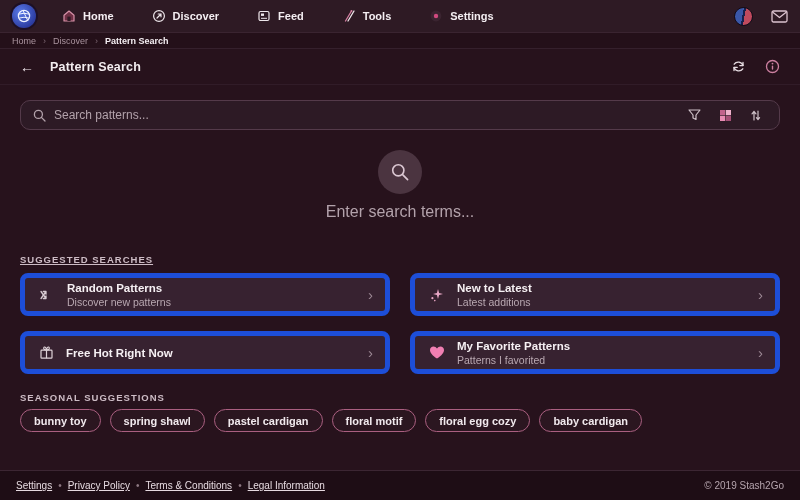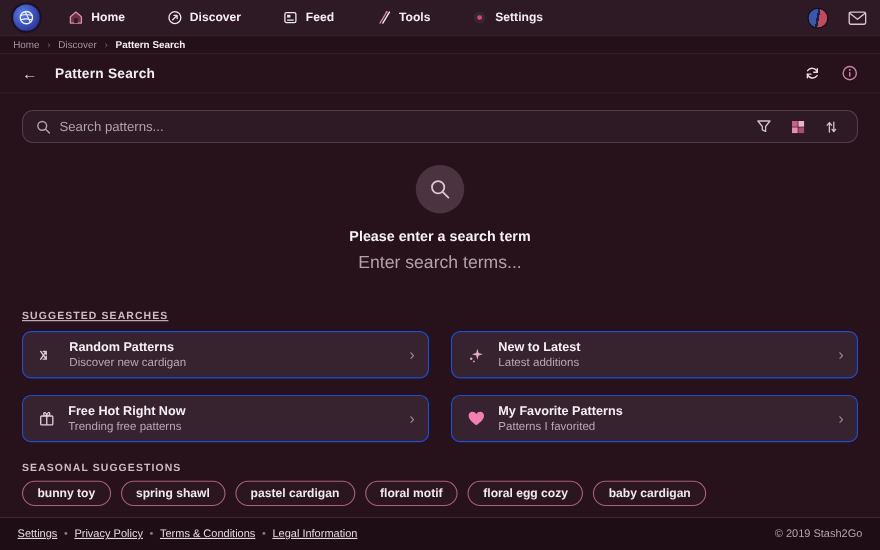--- a/index.html
+++ b/index.html
@@ -112,21 +112,21 @@
   .sh-seasonal { margin-top:18px; }
 
   .cards-grid {
     margin-top:8px;
     display:grid; grid-template-columns:1fr 1fr;
     column-gap:20px; row-gap:15px;
   }
   .card {
     height:43px;
     background:#372230;
-    border:1px solid #1d4ed8;
+    border:5px solid #1d4ed8;
     border-radius:8px;
     display:flex; align-items:center;
     padding:0 12px 0 14px; gap:12px;
     cursor:pointer;
   }
   .card-texts { flex:1; display:flex; flex-direction:column; gap:2px; }
   .card-title { font-size:11.5px; font-weight:700; color:#f6f0f3; }
   .card-sub { font-size:10.5px; color:#b9a8b1; }
   .card-chevron { color:#9c8894; font-size:15px; line-height:1; }
 
@@ -286,36 +286,35 @@
     </span>
   </div>
 
   <div class="empty">
     <div class="empty-circle">
       <svg width="20" height="20" viewBox="0 0 20 20">
         <circle cx="8.3" cy="8.3" r="5.6" fill="none" stroke="#dcc8d3" stroke-width="1.6"></circle>
         <path d="M12.6 12.6 L17.6 17.6" stroke="#dcc8d3" stroke-width="1.6" stroke-linecap="round"></path>
       </svg>
     </div>
-    <div class="empty-title">Please enter a search term</div>
     <div class="empty-sub">Enter search terms...</div>
   </div>
 
   <div class="section-heading sh-suggested">SUGGESTED SEARCHES</div>
 
   <div class="cards-grid">
 
     <div class="card">
       <svg width="16" height="15" viewBox="0 0 16 15">
         <path d="M2 4.5 L7 11.5 M7 11.5 H4.3 M7 11.5 V8.8" fill="none" stroke="#d8ccd2" stroke-width="1.3" stroke-linecap="round" stroke-linejoin="round"></path>
         <path d="M2 11.5 L7 4.5 M7 4.5 H4.3 M7 4.5 V7.2" fill="none" stroke="#d8ccd2" stroke-width="1.3" stroke-linecap="round" stroke-linejoin="round"></path>
       </svg>
       <div class="card-texts">
         <span class="card-title">Random Patterns</span>
-        <span class="card-sub">Discover new cardigan</span>
+        <span class="card-sub">Discover new patterns</span>
       </div>
       <span class="card-chevron">›</span>
     </div>
 
     <div class="card">
       <svg width="16" height="16" viewBox="0 0 16 16">
         <path d="M9 2 L10.1 5.9 L14 7 L10.1 8.1 L9 12 L7.9 8.1 L4 7 L7.9 5.9 Z" fill="#e9a8c6"></path>
         <circle cx="3.4" cy="11.2" r="1.1" fill="#e9a8c6"></circle>
         <circle cx="5.8" cy="13.6" r="0.8" fill="#e9a8c6"></circle>
       </svg>
@@ -327,21 +326,20 @@
     </div>
 
     <div class="card">
       <svg width="15" height="15" viewBox="0 0 15 15">
         <rect x="2" y="5.2" width="11" height="8" rx="0.8" fill="none" stroke="#ded2d8" stroke-width="1.2"></rect>
         <path d="M7.5 5.2 V13.2" stroke="#ded2d8" stroke-width="1.2"></path>
         <path d="M7.5 5 C5.4 5 4.2 3.8 4.8 2.6 C5.4 1.5 7 2 7.5 4.8 C8 2 9.6 1.5 10.2 2.6 C10.8 3.8 9.6 5 7.5 5 Z" fill="none" stroke="#ded2d8" stroke-width="1.1"></path>
       </svg>
       <div class="card-texts">
         <span class="card-title">Free Hot Right Now</span>
-        <span class="card-sub">Trending free patterns</span>
       </div>
       <span class="card-chevron">›</span>
     </div>
 
     <div class="card">
       <svg width="16" height="15" viewBox="0 0 16 15">
         <path d="M8 13.5 C3.2 10.2 1 7.6 1 4.9 C1 2.9 2.6 1.4 4.5 1.4 C5.9 1.4 7.2 2.2 8 3.5 C8.8 2.2 10.1 1.4 11.5 1.4 C13.4 1.4 15 2.9 15 4.9 C15 7.6 12.8 10.2 8 13.5 Z" fill="#f07fb2"></path>
       </svg>
       <div class="card-texts">
         <span class="card-title">My Favorite Patterns</span>

